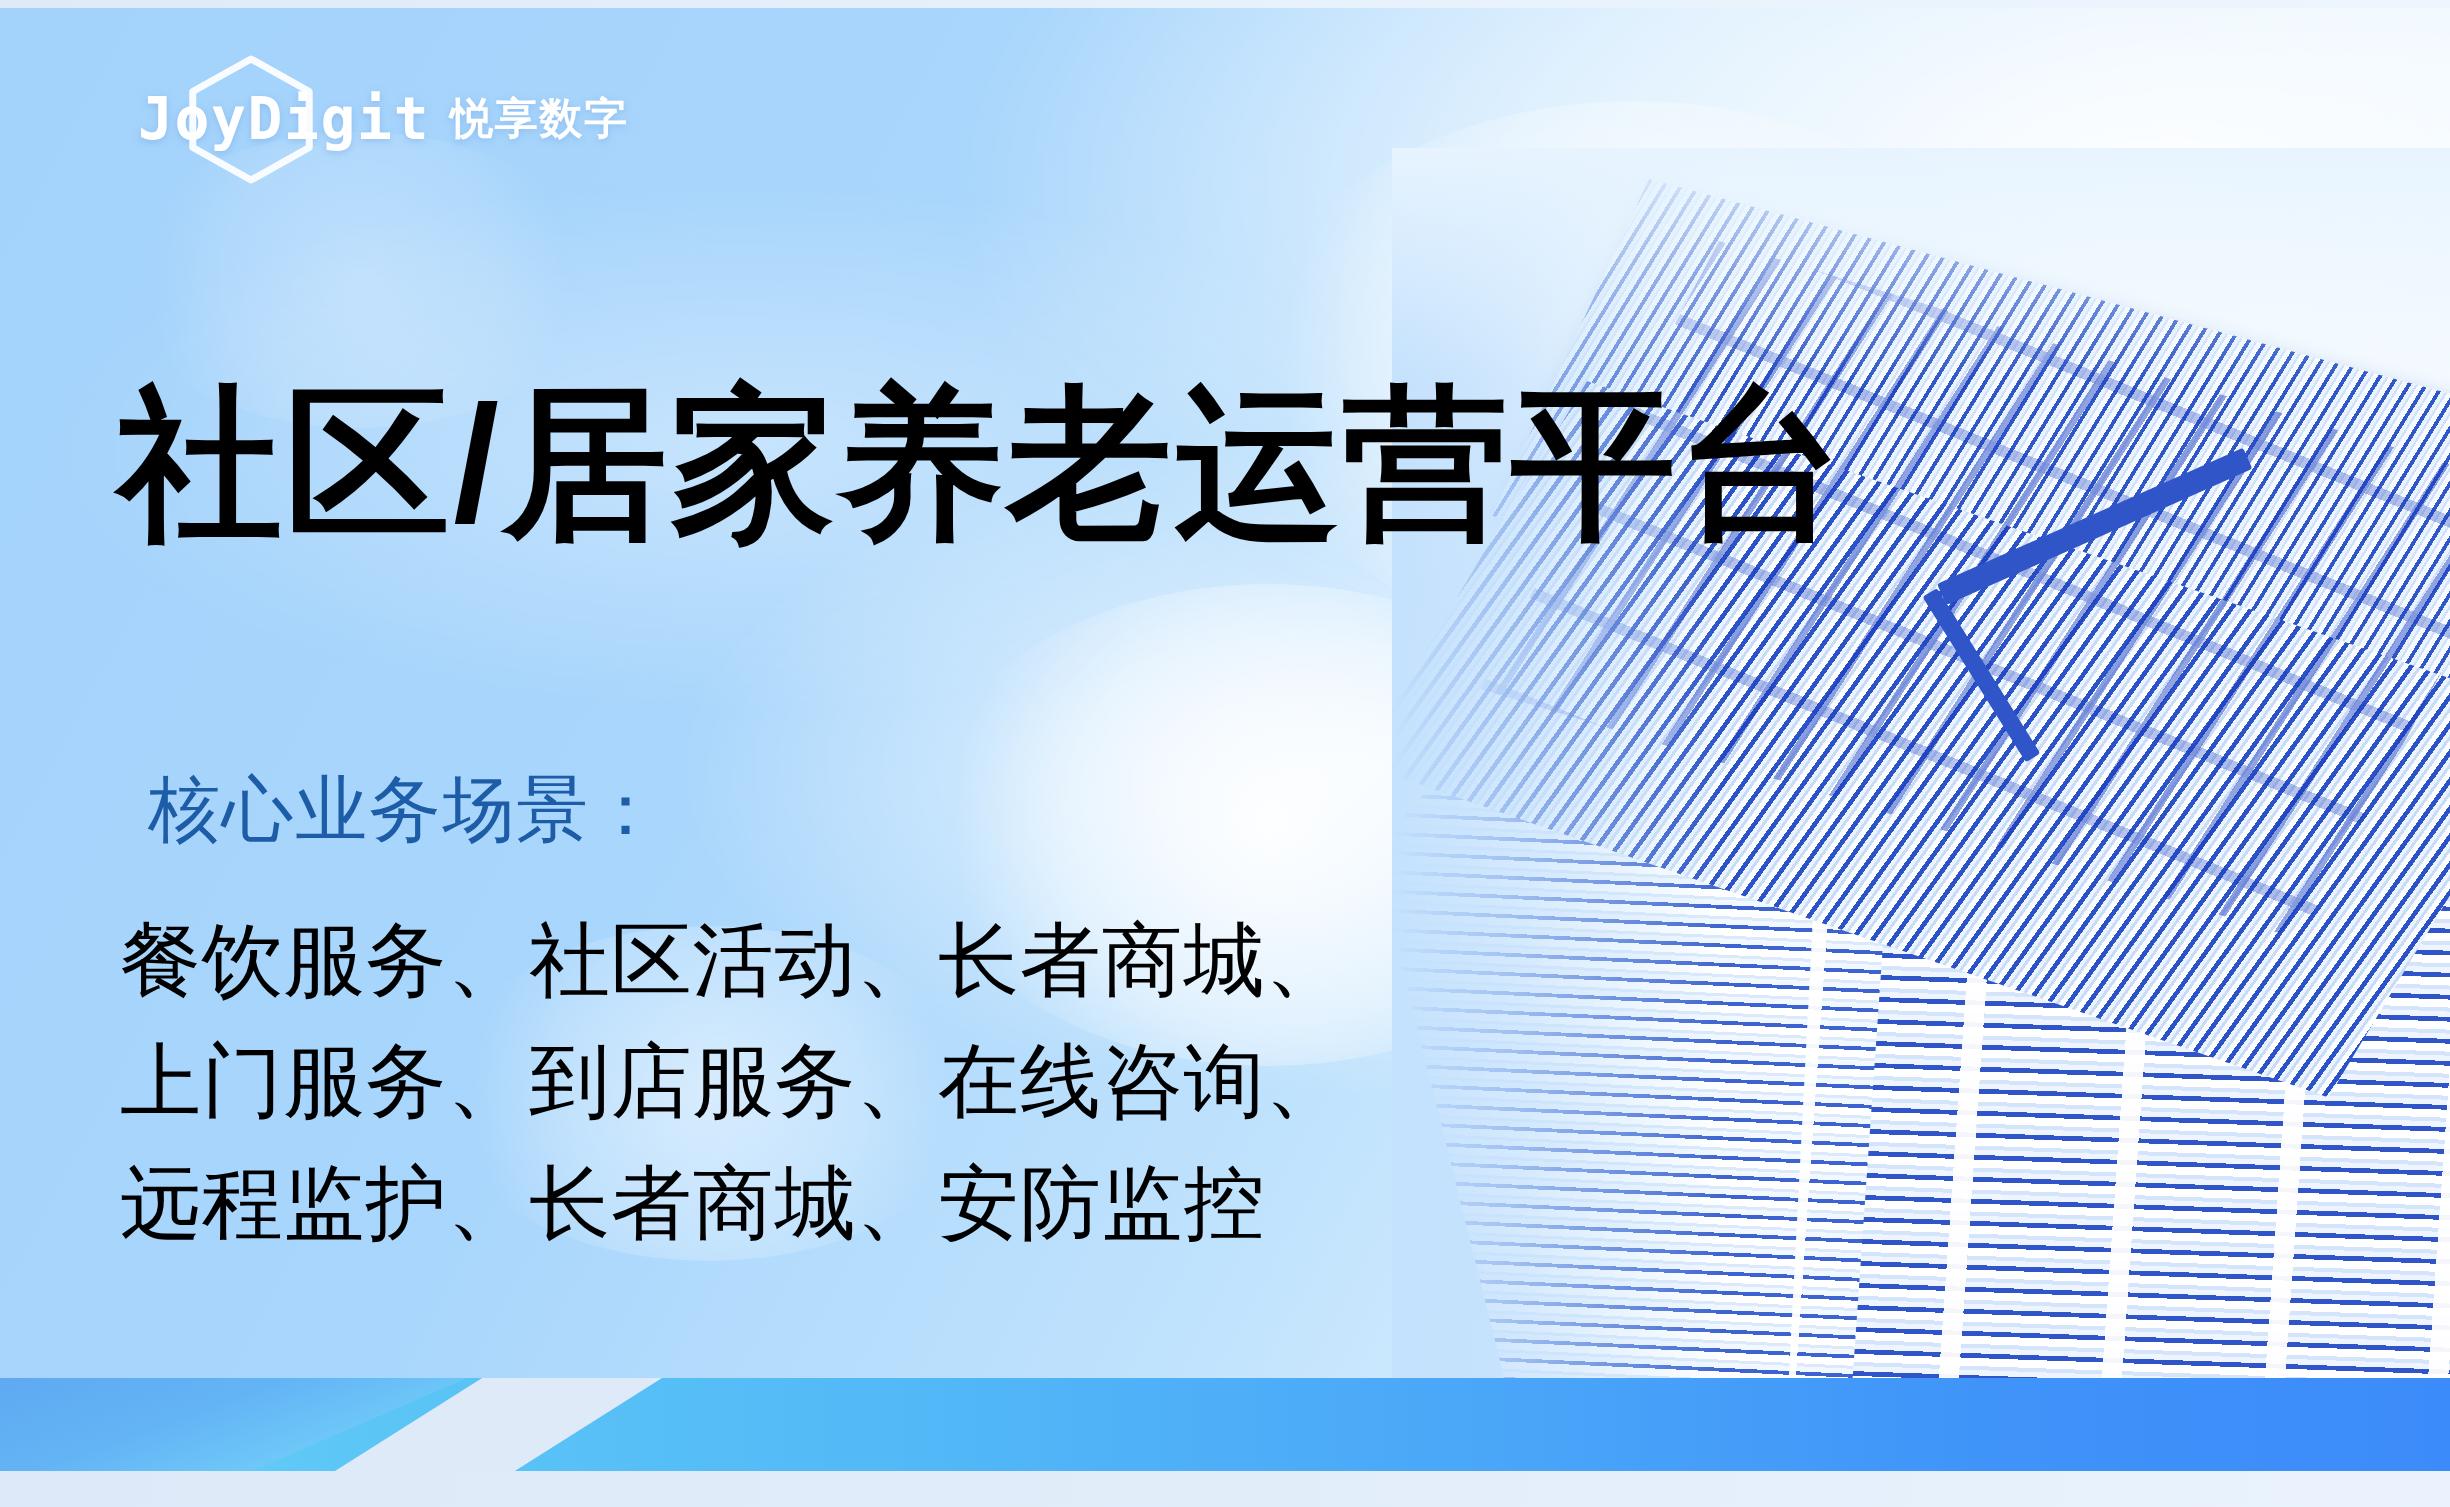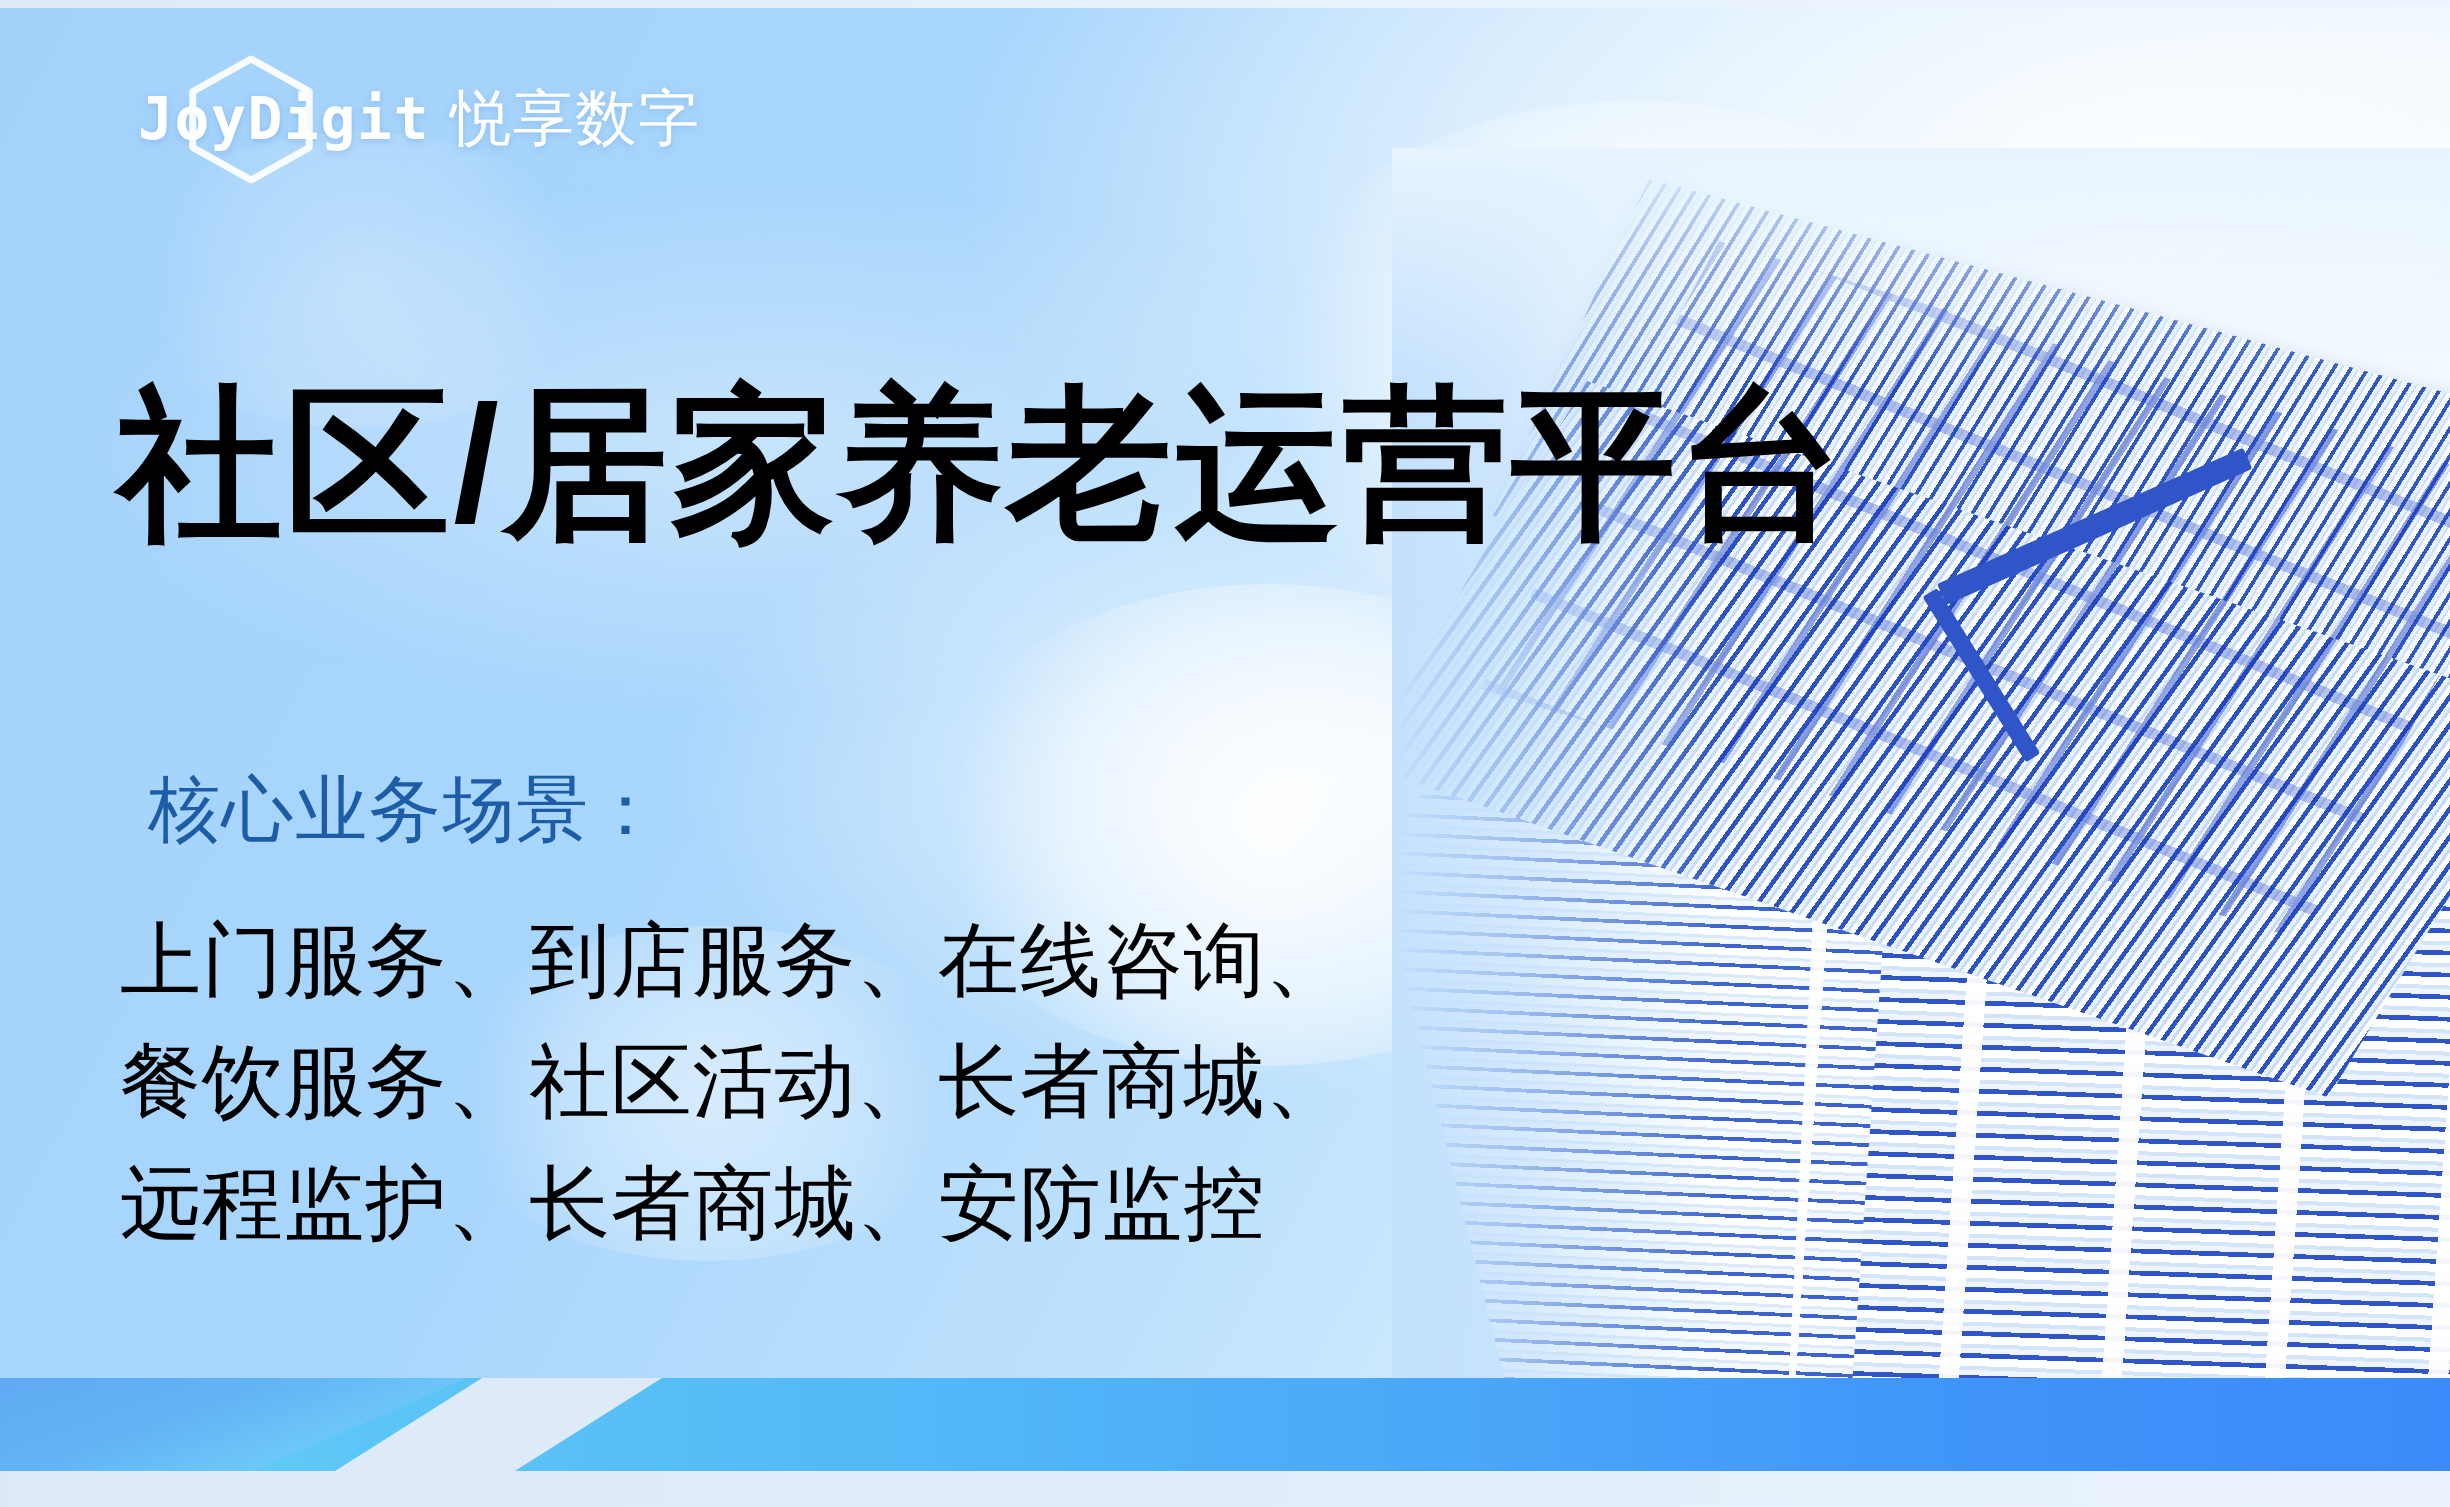--- a/index.html
+++ b/index.html
@@ -186,22 +186,22 @@
   .logo-mark {
     font-family: "DejaVu Sans Mono", "Liberation Mono", monospace;
     font-weight: 700;
     font-size: 58px;
     letter-spacing: 1.6px;
     color: #ffffff;
     text-shadow: 0 1.6px 7.8px rgba(120,170,230,.55);
     line-height: 1;
   }
   .logo-cn {
-    font-weight: 400;
-    font-size: 61px;
+    font-weight: 700;
+    font-size: 43px;
     color: #ffffff;
     letter-spacing: 1.6px;
     text-shadow: 0 1.6px 7.8px rgba(120,170,230,.55);
     line-height: 1;
   }
 
   
   .title {
     position: absolute;
     left: 117px;
@@ -323,22 +323,22 @@
       </span>
       <span class="logo-mark">JoyDigit</span>
       <span class="logo-cn">悦享数字</span>
     </div>
 
     <h1 class="title" style="color: rgb(0, 0, 0);">社区/居家养老运营平台</h1>
 
     <div class="body-block">
       <p class="kicker" style="color: rgb(29, 92, 166);">核心业务场景：</p>
       <ul class="scene-list">
+        <li class="scene-line">餐饮服务、社区活动、长者商城、</li>
         <li class="scene-line">上门服务、到店服务、在线咨询、</li>
-        <li class="scene-line">餐饮服务、社区活动、长者商城、</li>
         <li class="scene-line">远程监护、长者商城、安防监控</li>
       </ul>
     </div>
 
   </div>
 
   <div class="bottom-band">
     <div class="band-right"></div>
     <div class="band-slash-a"></div>
     <div class="band-left"></div>

